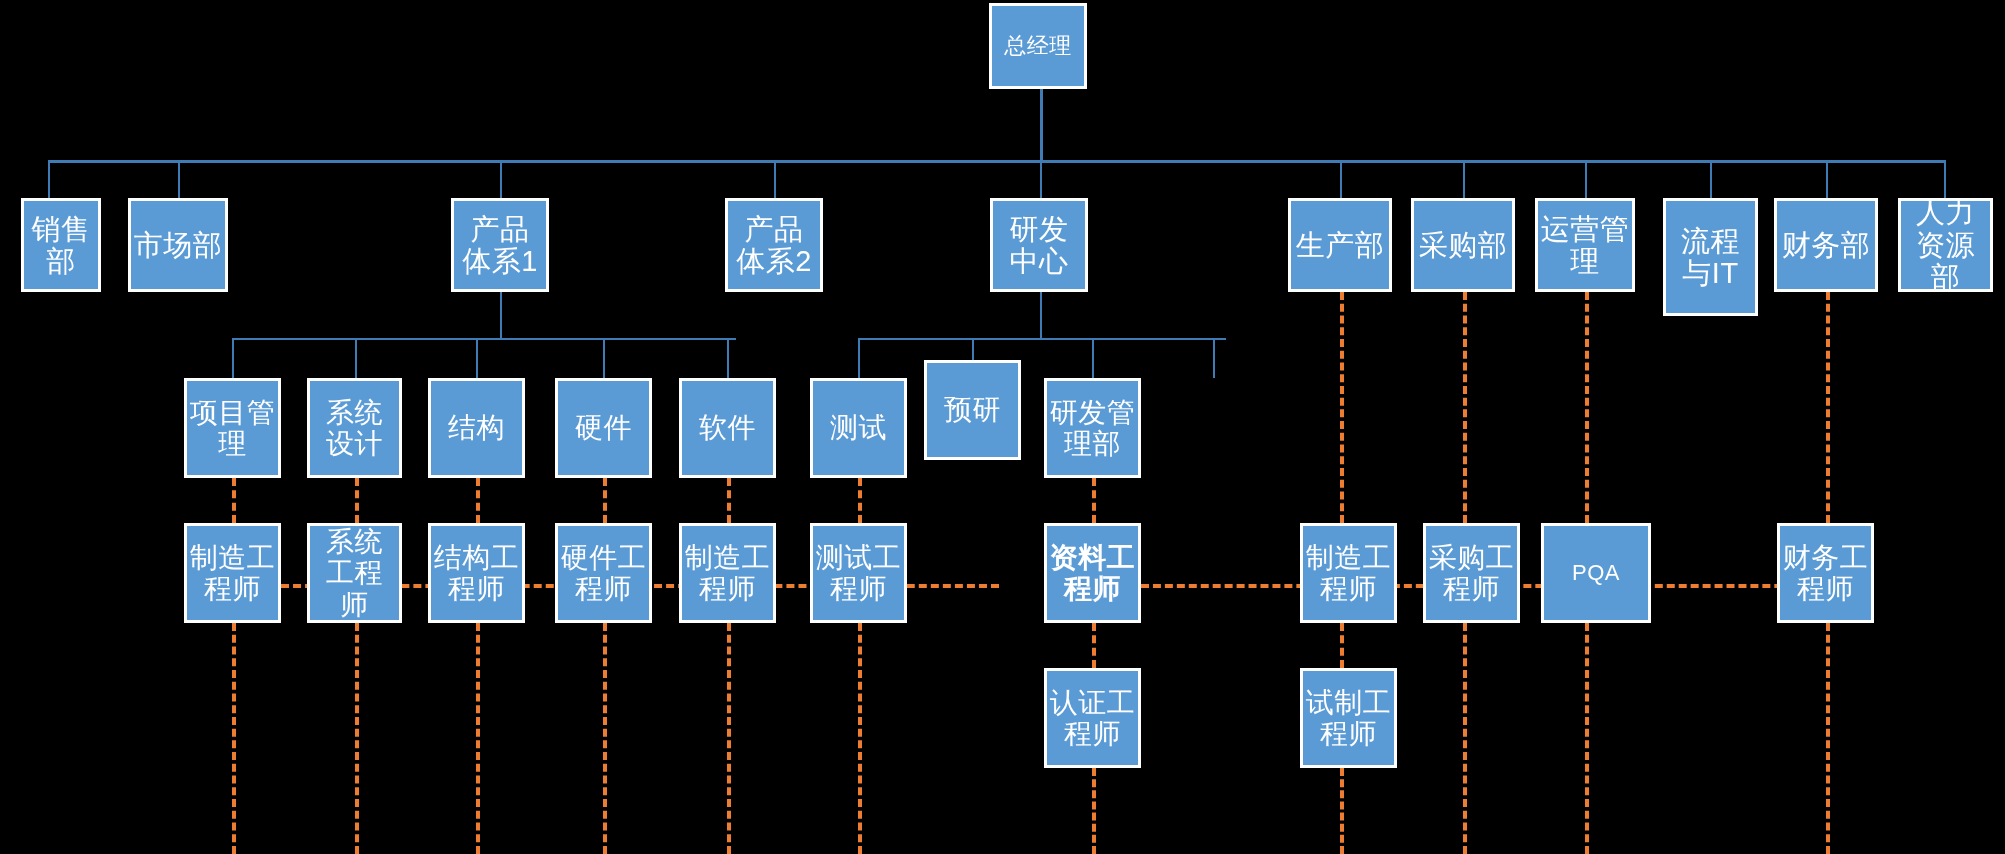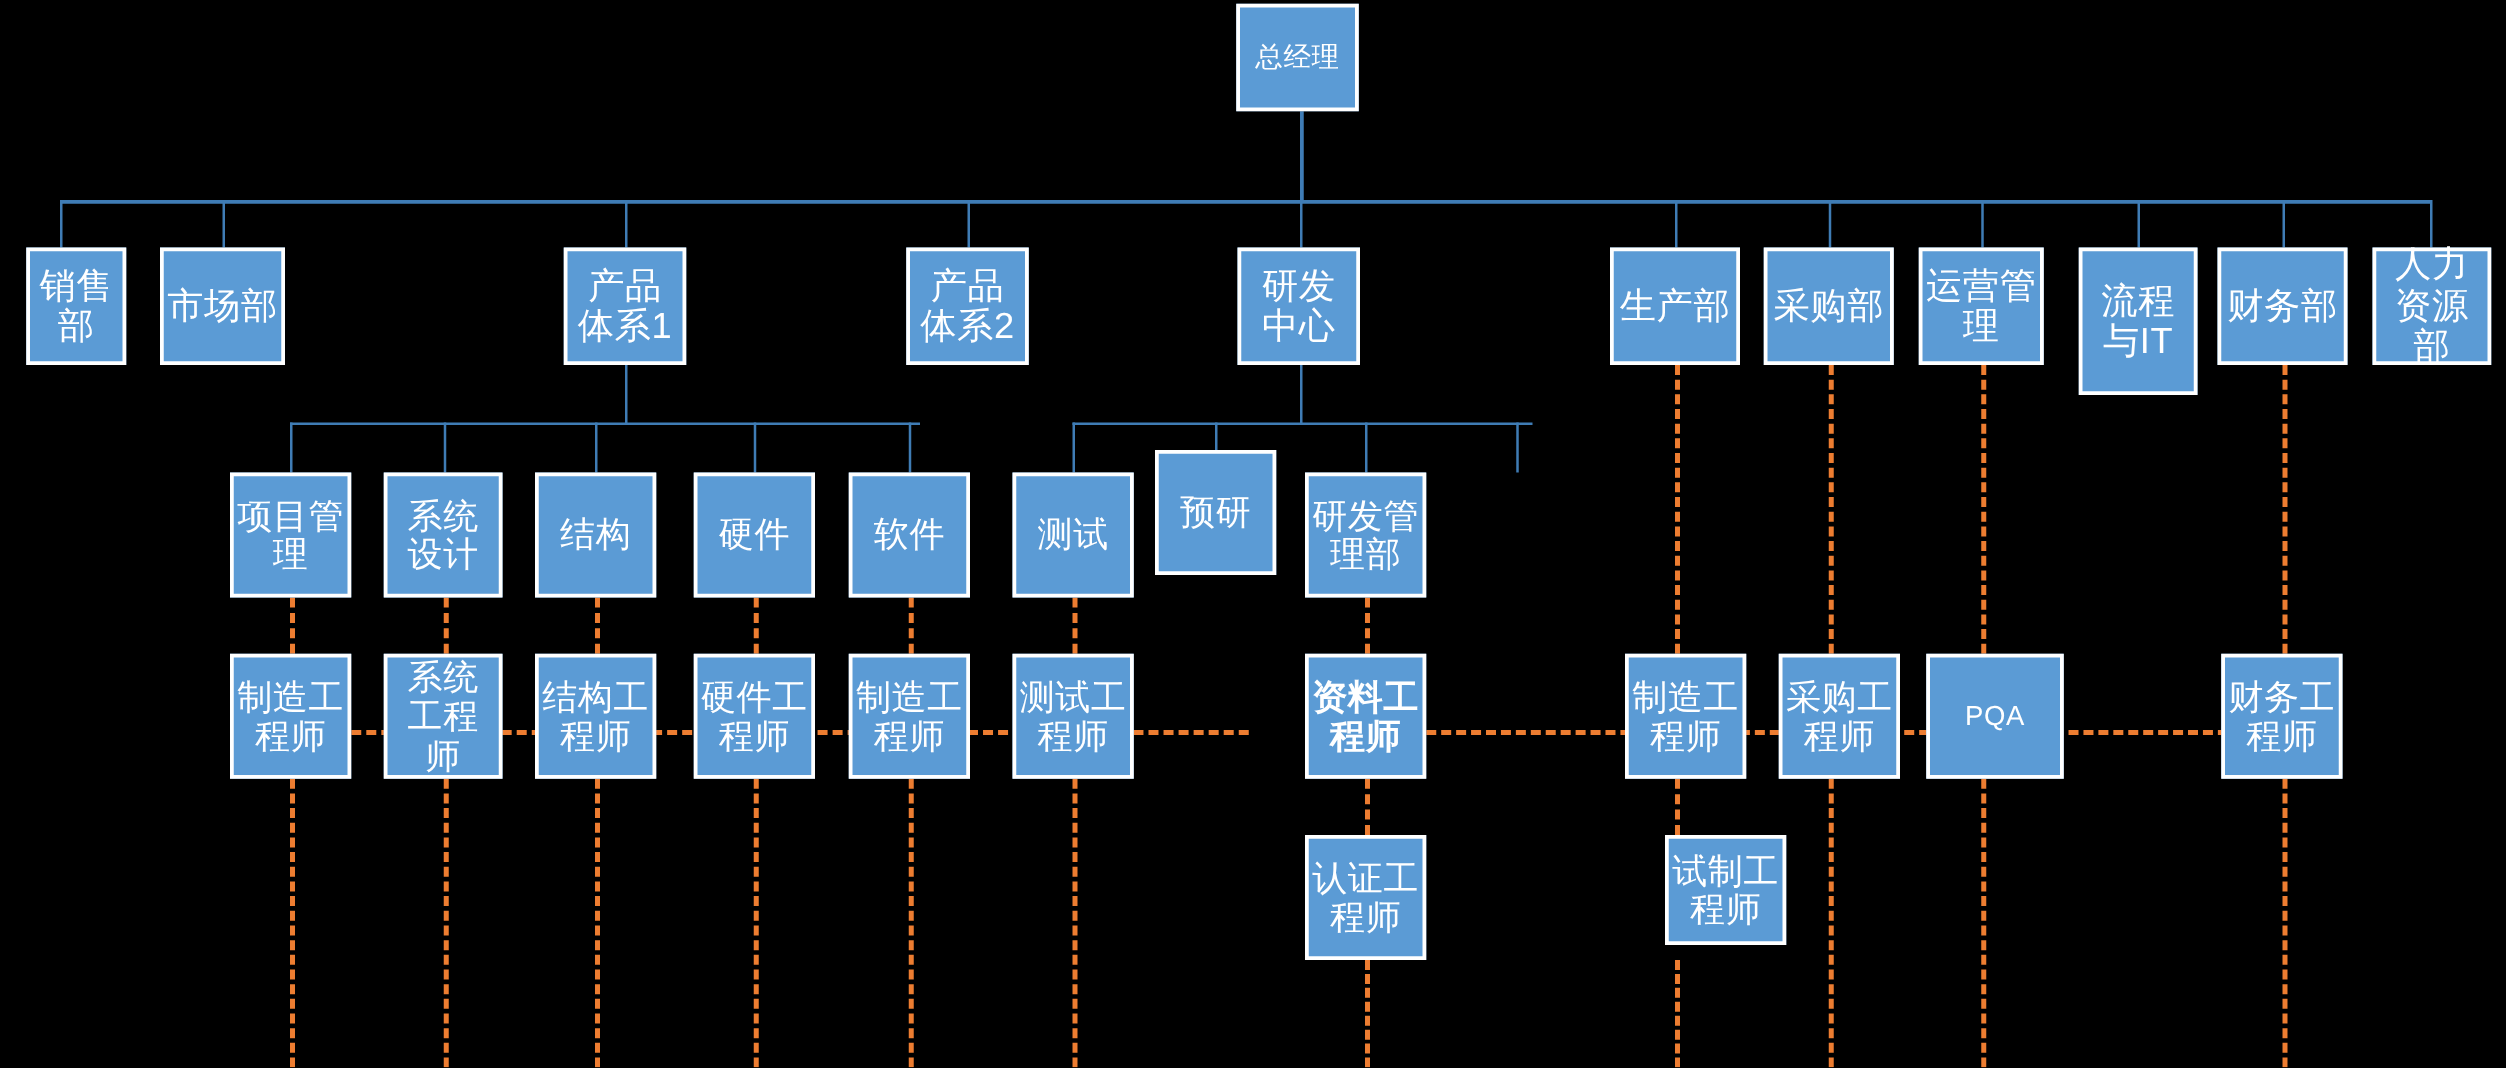--- a/index.html
+++ b/index.html
@@ -141,21 +141,21 @@
   <div class="node f28" style="left:1044px; top:523px; width:97px; height:100px;font-weight:bold;">资料工程师</div>
   <div class="node f28" style="left:1300px; top:523px; width:97px; height:100px;">制造工程师</div>
   <div class="node f28" style="left:1423px; top:523px; width:97px; height:100px;">采购工程师</div>
   <div class="node f30" style="left:1541px; top:523px; width:110px; height:100px;">PQA</div>
   <div class="node f28" style="left:1777px; top:523px; width:97px; height:100px;">财务工程师</div>
 
   <div class="dash-v" style="left:1092px; top:623px; height:45px;"></div>
   <div class="dash-v" style="left:1340px; top:623px; height:45px;"></div>
 
   <div class="node f28" style="left:1044px; top:668px; width:97px; height:100px;">认证工程师</div>
-  <div class="node f28" style="left:1300px; top:668px; width:97px; height:88px;margin-left:32px;">试制工程师</div>
+  <div class="node f28" style="left:1300px; top:668px; width:97px; height:100px;">试制工程师</div>
 
   <div class="dash-v" style="left:232px; top:623px; height:231px;"></div>
   <div class="dash-v" style="left:355px; top:623px; height:231px;"></div>
   <div class="dash-v" style="left:476px; top:623px; height:231px;"></div>
   <div class="dash-v" style="left:603px; top:623px; height:231px;"></div>
   <div class="dash-v" style="left:727px; top:623px; height:231px;"></div>
   <div class="dash-v" style="left:858px; top:623px; height:231px;"></div>
   <div class="dash-v" style="left:1092px; top:768px; height:86px;"></div>
   <div class="dash-v" style="left:1340px; top:768px; height:86px;"></div>
   <div class="dash-v" style="left:1463px; top:623px; height:231px;"></div>

